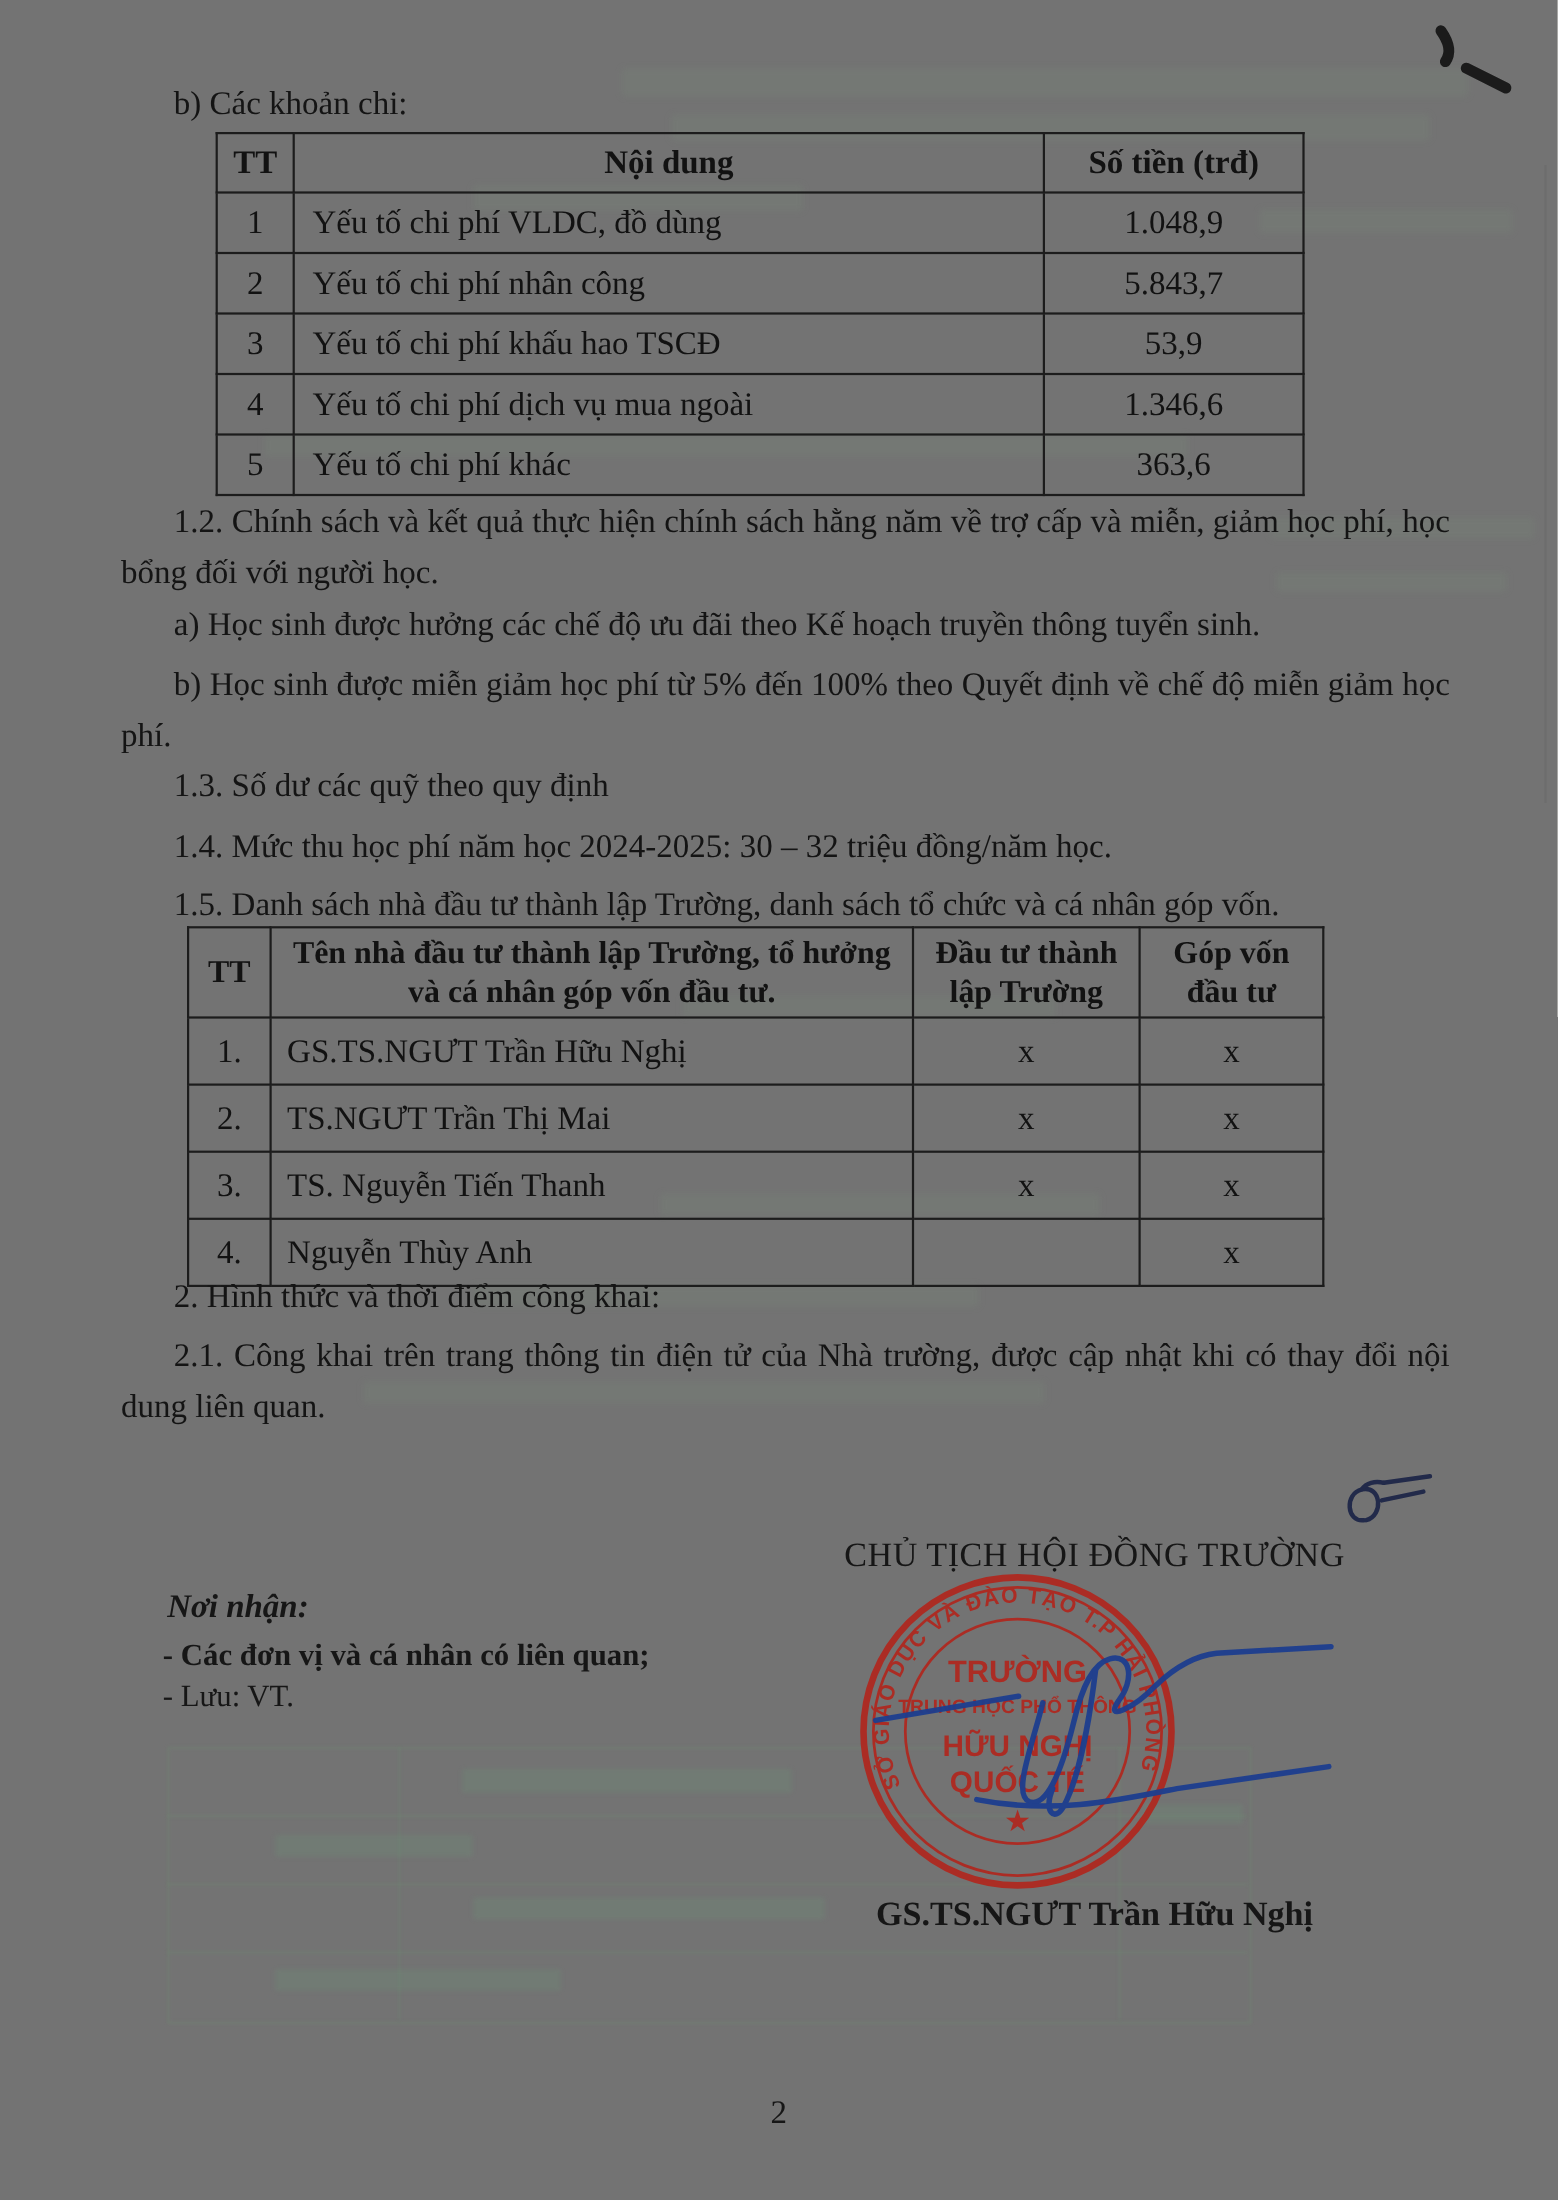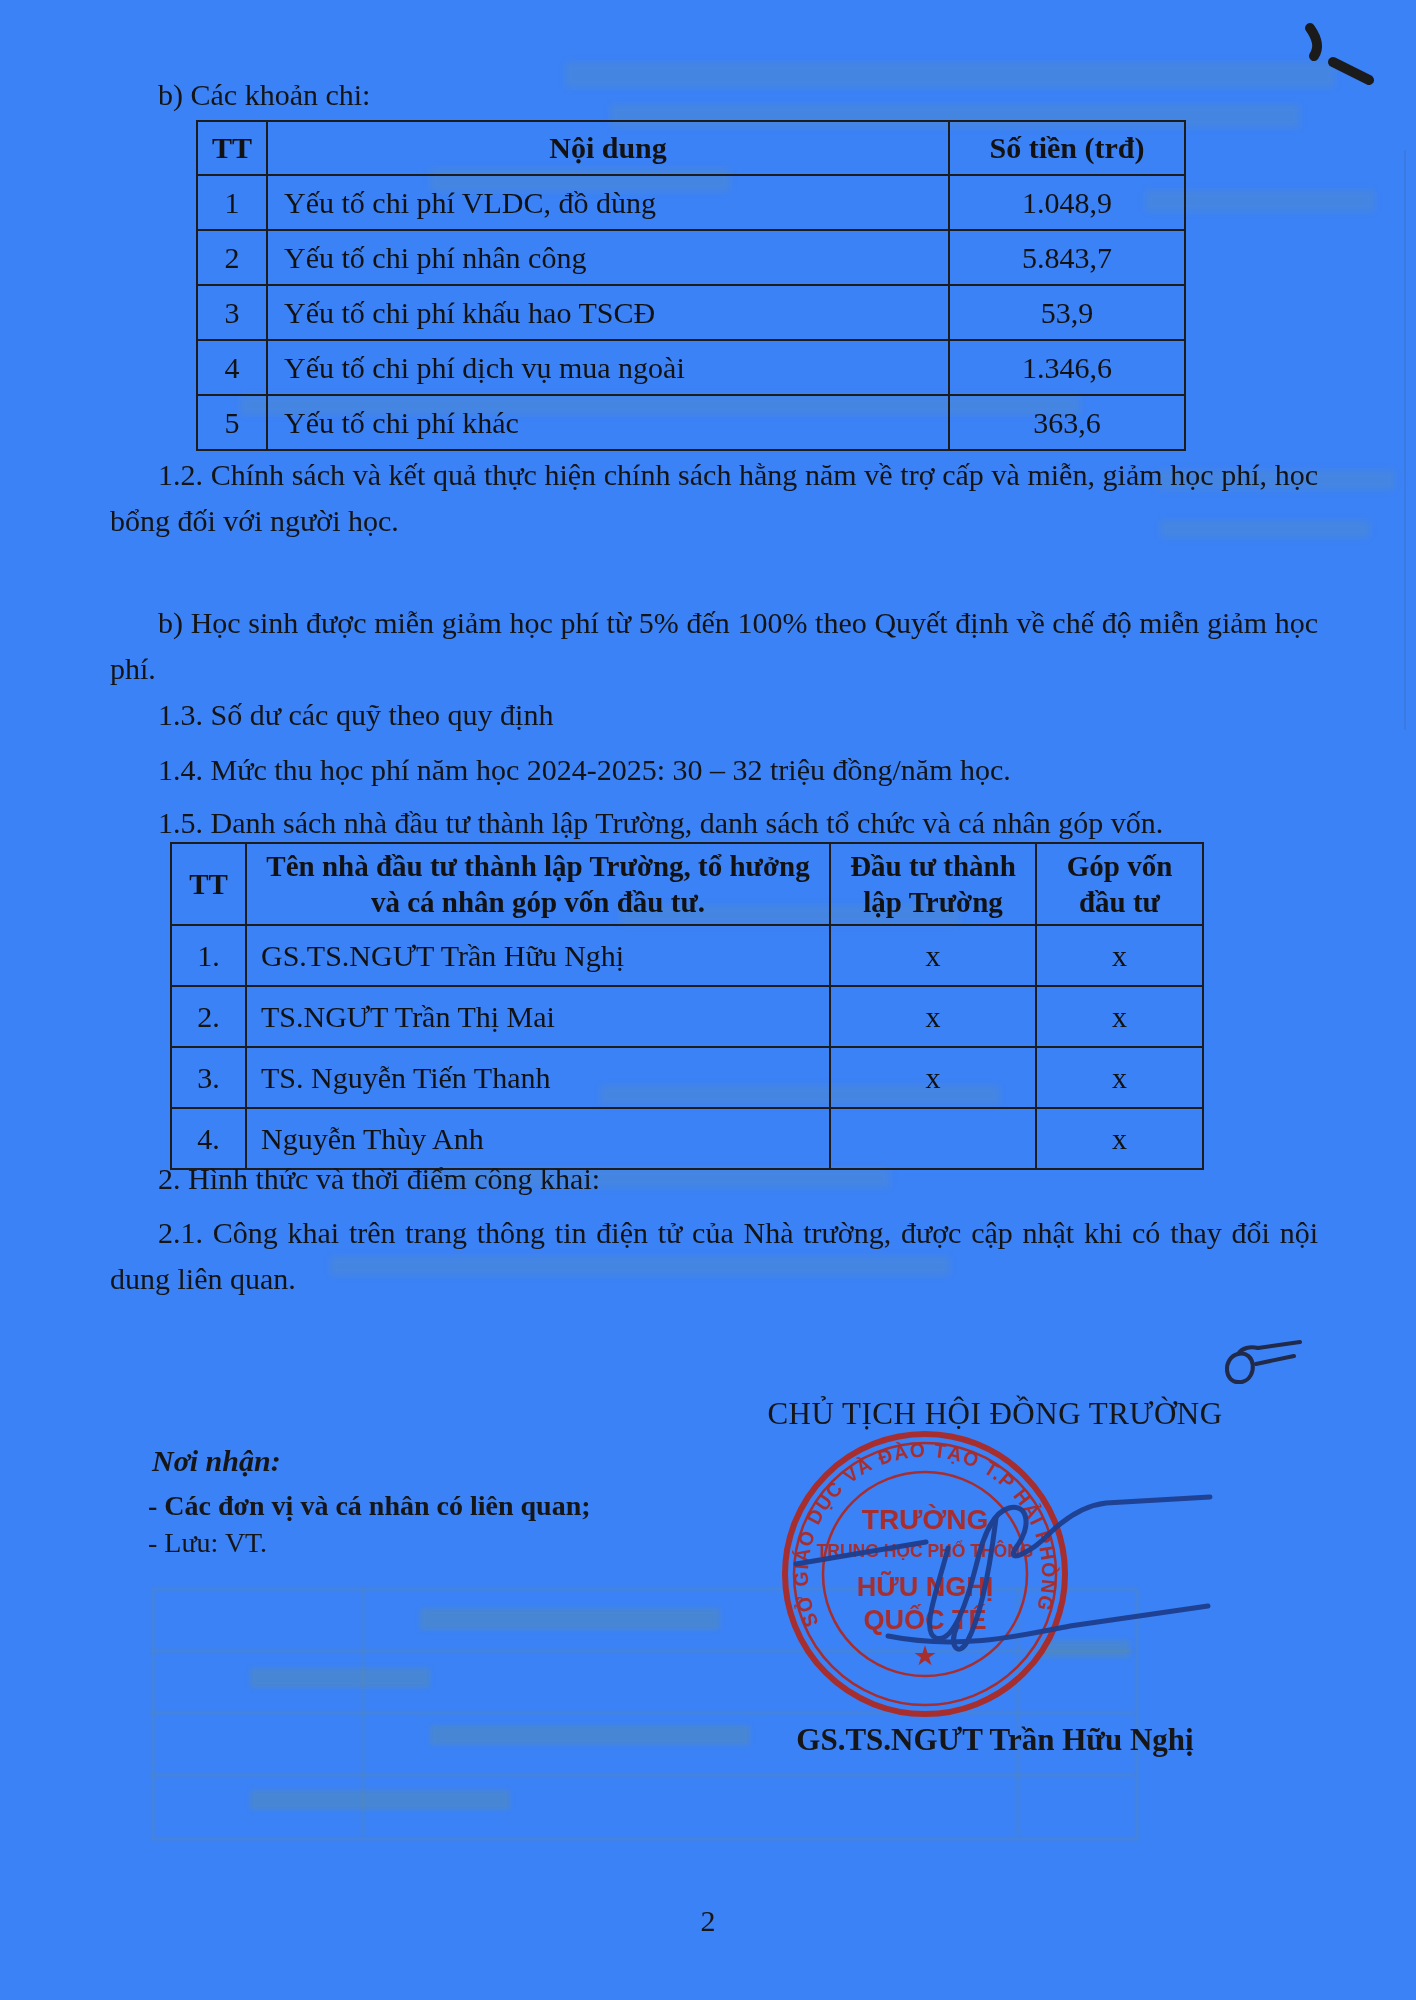--- a/index.html
+++ b/index.html
@@ -1,18 +1,18 @@
 <!DOCTYPE html>
 <html><head>
 <meta charset="utf-8">
 <style>
   html,body{margin:0;padding:0;background:#d8d8d4;}
   .page{
     position:relative;width:1416px;height:2000px;margin:0 auto;
-    background:#3b82f6;overflow:hidden;
+    background:#737373;overflow:hidden;
     font-family:"Liberation Serif","DejaVu Serif",serif;color:#161616;
   }
   
   .para{
     position:absolute;left:110px;width:1208px;margin:0;
     font-size:30px;line-height:46px;text-align:justify;text-indent:48px;color:#141414;
   }
   .single{text-align:left;}
   
   .doc-table{position:absolute;border-collapse:collapse;font-size:30px;color:#121212;table-layout:fixed;}
@@ -127,20 +127,21 @@
         </tr>
         <tr>
           <td>5</td>
           <td>Yếu tố chi phí khác</td>
           <td>363,6</td>
         </tr>
       </tbody>
     </table>
 
   <p class="para" style="top:452px">1.2. Chính sách và kết quả thực hiện chính sách hằng năm về trợ cấp và miễn, giảm học phí, học bổng đối với người học.</p>
+  <p class="para single" style="top:545px">a) Học sinh được hưởng các chế độ ưu đãi theo Kế hoạch truyền thông tuyển sinh.</p>
   <p class="para" style="top:600px">b) Học sinh được miễn giảm học phí từ 5% đến 100% theo Quyết định về chế độ miễn giảm học phí.</p>
   <p class="para single" style="top:692px">1.3. Số dư các quỹ theo quy định</p>
   <p class="para single" style="top:747px">1.4. Mức thu học phí năm học 2024-2025: 30 – 32 triệu đồng/năm học.</p>
   <p class="para single" style="top:800px">1.5. Danh sách nhà đầu tư thành lập Trường, danh sách tổ chức và cá nhân góp vốn.</p>
 
   <table class="doc-table t2">
     <colgroup>
         <col class="c0">
         <col class="c1">
         <col class="c2">

